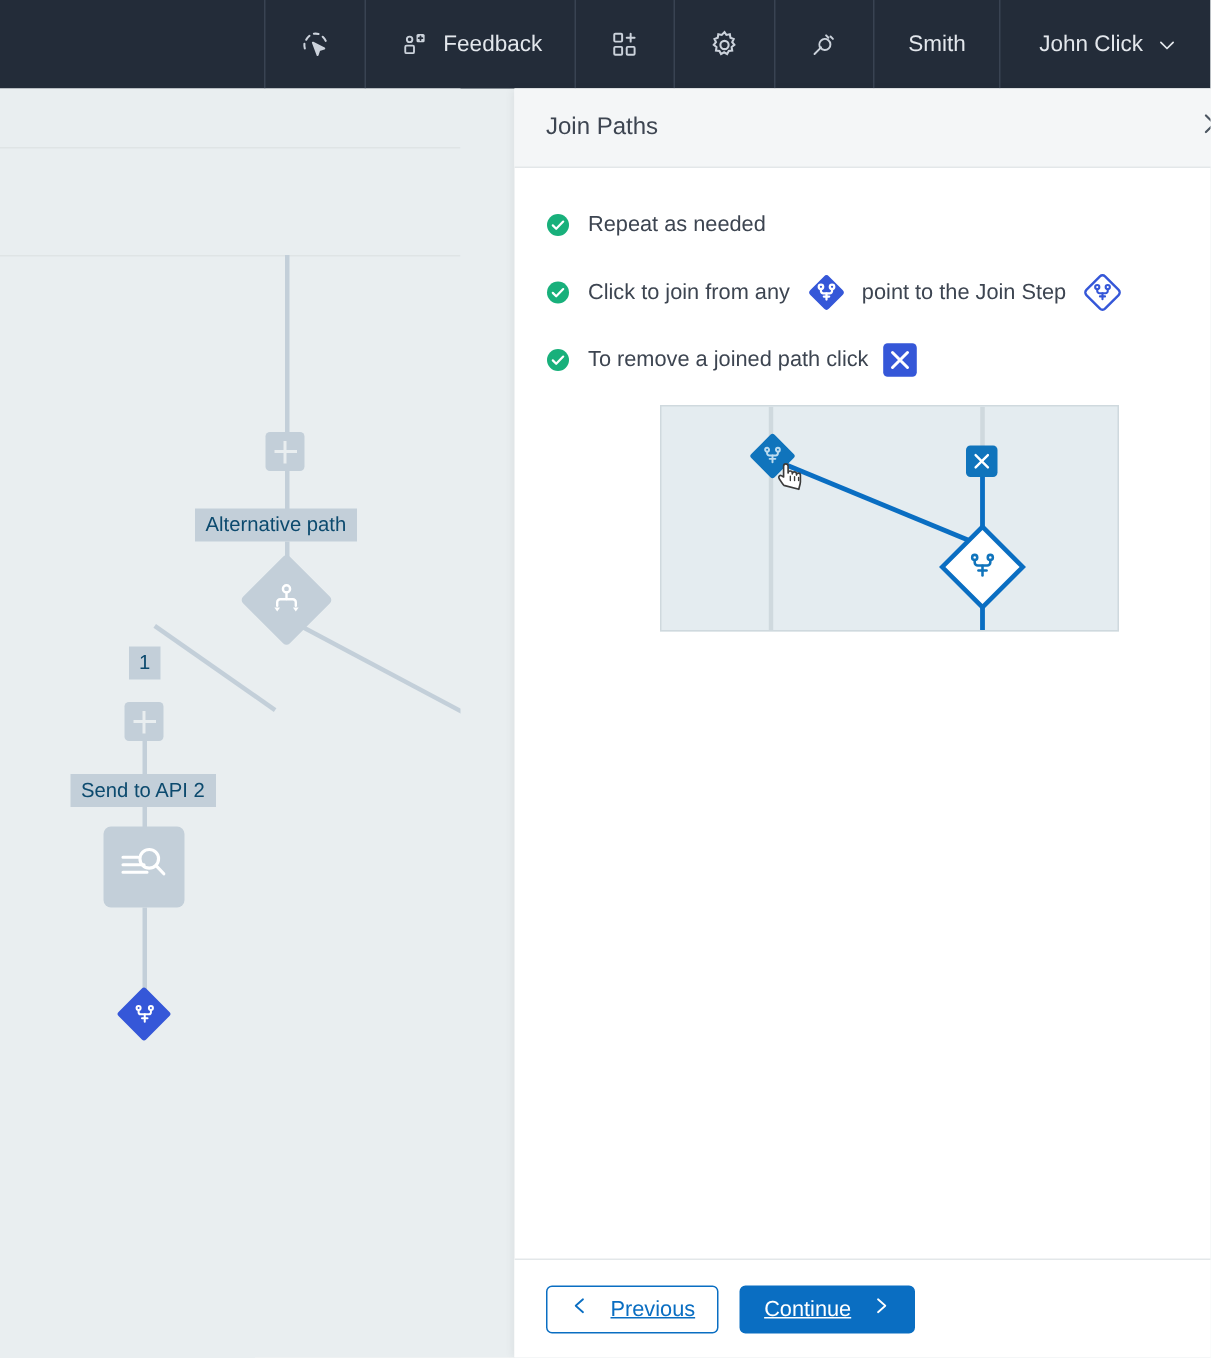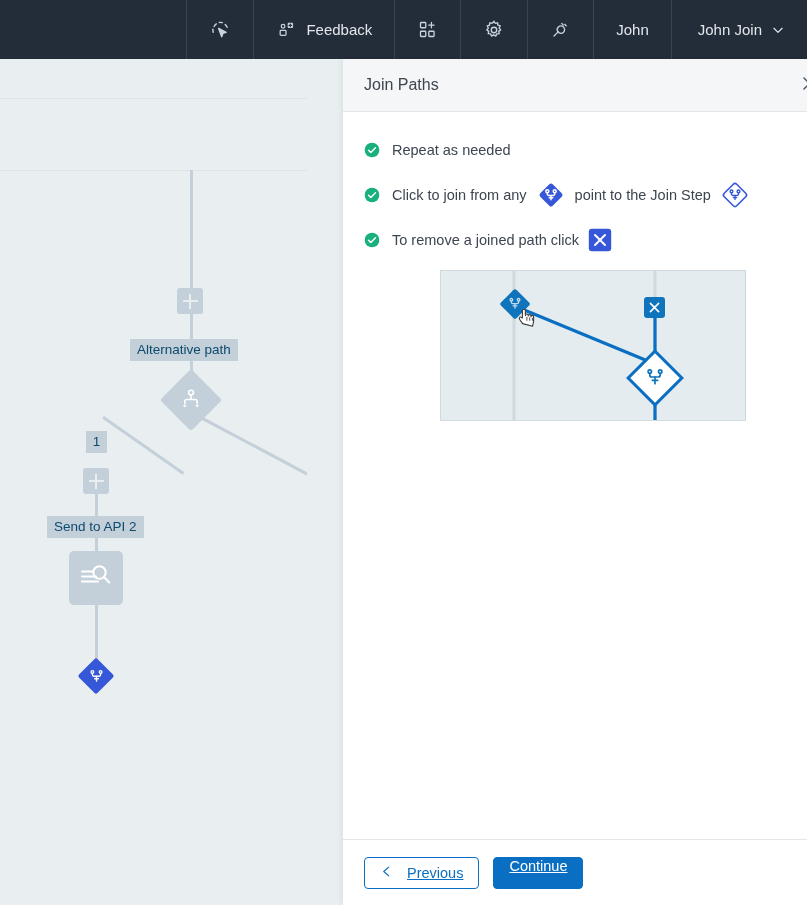--- a/index.html
+++ b/index.html
@@ -134,21 +134,21 @@
     display: flex; align-items: center; gap: 14px;
     padding: 0 21px;
     background: #ffffff;
   }
   .btn {
     height: 32px; border-radius: 4px; font-size: 14.5px;
     display: inline-flex; align-items: center; gap: 14px;
     padding: 0 15px; cursor: pointer; user-select: none; text-decoration: underline;
   }
   .btn-prev { background: #ffffff; border: 1px solid #0a6ec2; color: #0a6ec2; }
-  .btn-cont { background: #0a6ec2; border: 1px solid #0a6ec2; color: #ffffff; flex-direction: column; }
+  .btn-cont { background: #0a6ec2; border: 1px solid #0a6ec2; color: #ffffff; }
 </style>
 </head>
 <body>
 
 <div id="app">
 
   <div class="topbar">
 
     <div class="tb-cell first">
       <span>
@@ -198,25 +198,25 @@
       <span>
         <svg width="21" height="21" viewBox="0 0 24 24" fill="none" stroke="#cbd2db" stroke-width="1.5" stroke-linecap="round">
           <path d="M9.2 14.8a4.2 4.2 0 1 0 5.9-5.9 4.2 4.2 0 0 0-5.9 5.9z"></path>
           <path d="M9.6 14.4L4.6 19.4"></path>
           <path d="M13.4 5.2l1.8 1.8M16.8 6.1l1.8 1.8"></path>
         </svg>
       </span>
     </div>
 
     <div class="tb-cell">
-      <span class="tb-label">John</span>
+      <span class="tb-label">Smith</span>
     </div>
 
     <div class="tb-cell tb-user">
-      <span class="tb-label">John Join</span>
+      <span class="tb-label">John Click</span>
       <span class="chev-d">
         <svg width="14" height="14" viewBox="0 0 24 24" fill="none" stroke="#e3e7ec" stroke-width="2" stroke-linecap="round" stroke-linejoin="round">
           <polyline points="5,9 12,16 19,9"></polyline>
         </svg>
       </span>
     </div>
   </div>
 
   <div class="canvas">
 

